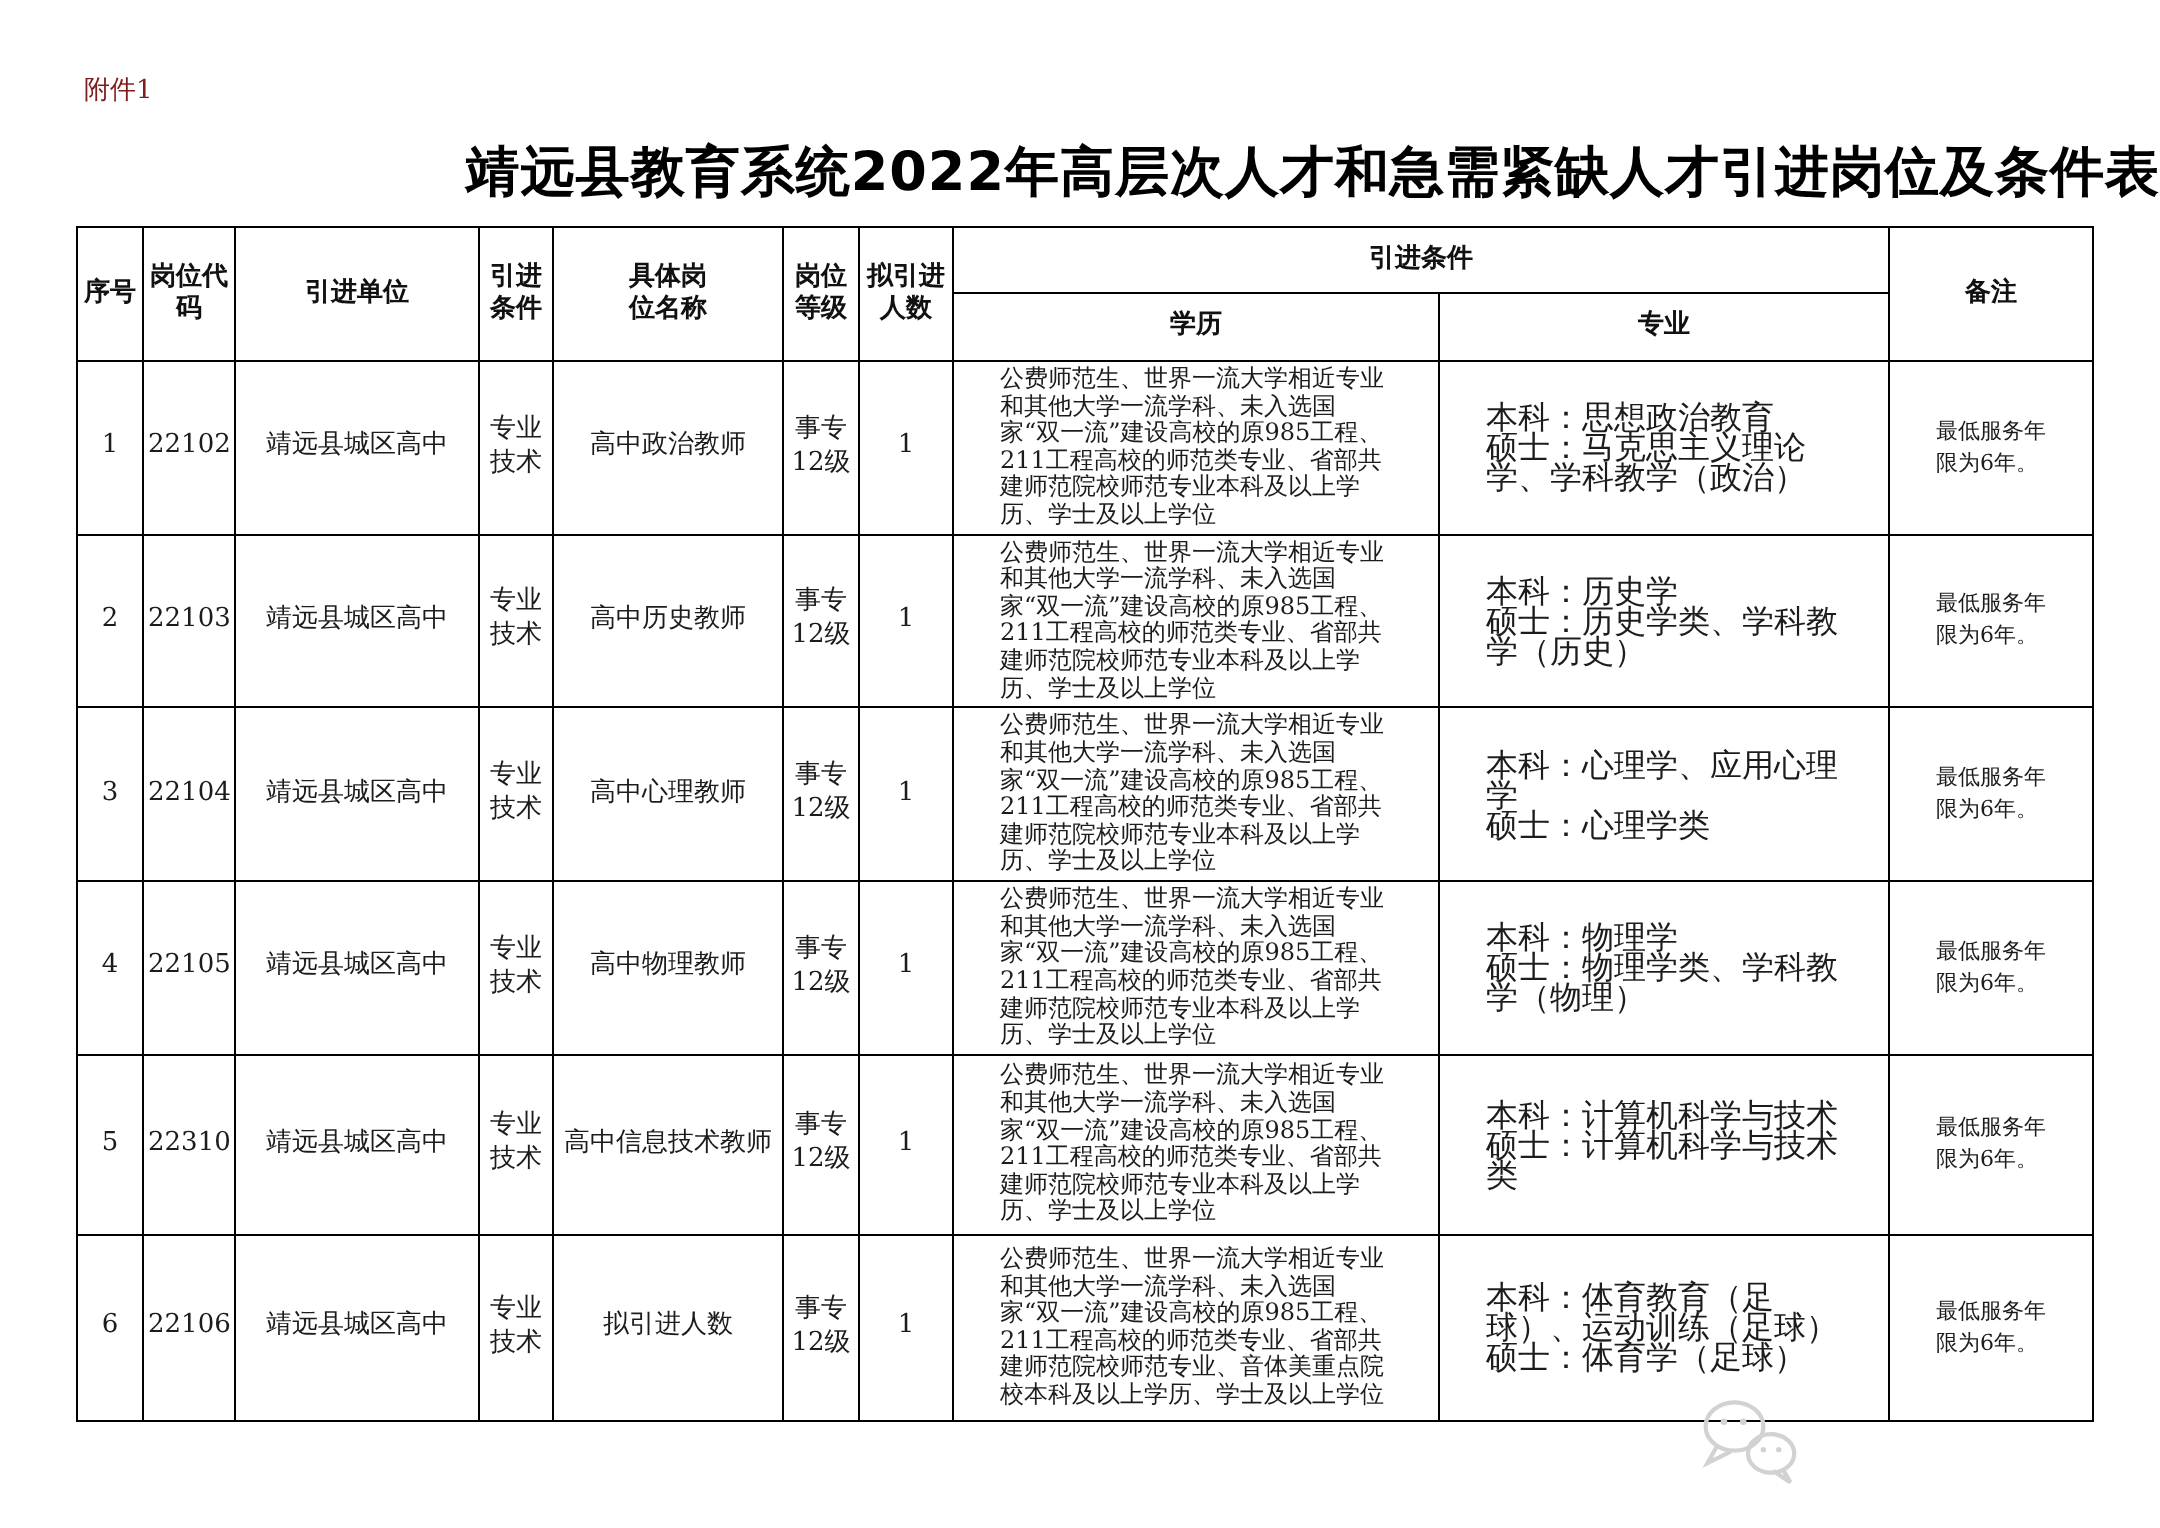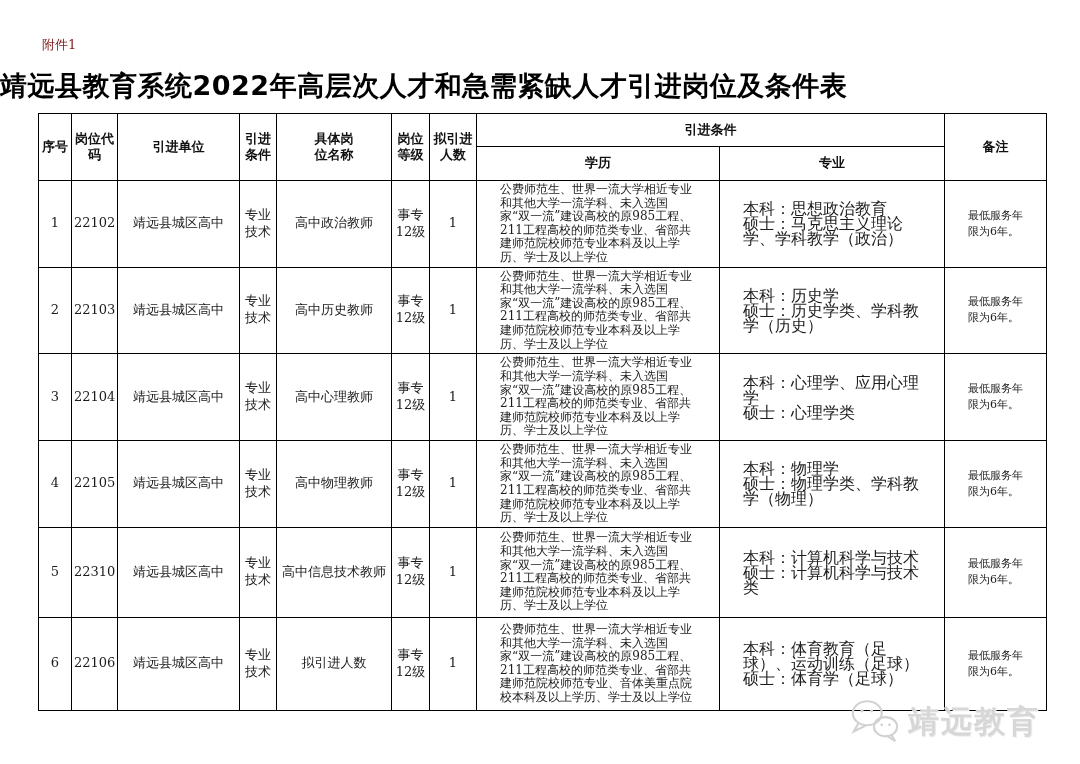--- a/index.html
+++ b/index.html
@@ -4,21 +4,21 @@
 <style>
   html,body{margin:0;padding:0;}
   body{
     width:1080px;height:764px;background:#ffffff;position:relative;overflow:hidden;
     font-family:"DejaVu Serif","Liberation Serif",serif;color:#1a1a1a;
   }
   .attachment{
     position:absolute;left:42px;top:36px;font-size:13px;color:#7f1d1d;
   }
   .doc-title{
-    position:absolute;left:0;top:68px;width:1080px;text-align:left;
+    position:absolute;left:0;top:68px;width:1080px;text-align:right;
     font-family:"DejaVu Sans","Liberation Sans",sans-serif;
     font-size:27px;font-weight:900;color:#000;letter-spacing:0.5px;
   }
   table.jobs{
     position:absolute;left:38px;top:113px;width:1008px;
     border-collapse:collapse;table-layout:fixed;
   }
   table.jobs th, table.jobs td{
     border:1.5px solid #000;
     vertical-align:middle;
@@ -176,14 +176,13 @@
         <path d="M45 39 L49 46 L40 40"></path>
       </g>
       <g fill="#d2d2d2">
         <circle cx="14.5" cy="14.5" r="1.7"></circle>
           <circle cx="24.5" cy="14.5" r="1.7"></circle>
         <circle cx="35" cy="29" r="1.4"></circle>
           <circle cx="43" cy="29" r="1.4"></circle>
       </g>
     </svg>
   </span>
-  <span class="watermark-text">靖远教育</span>
 </div>
 
 </body></html>

